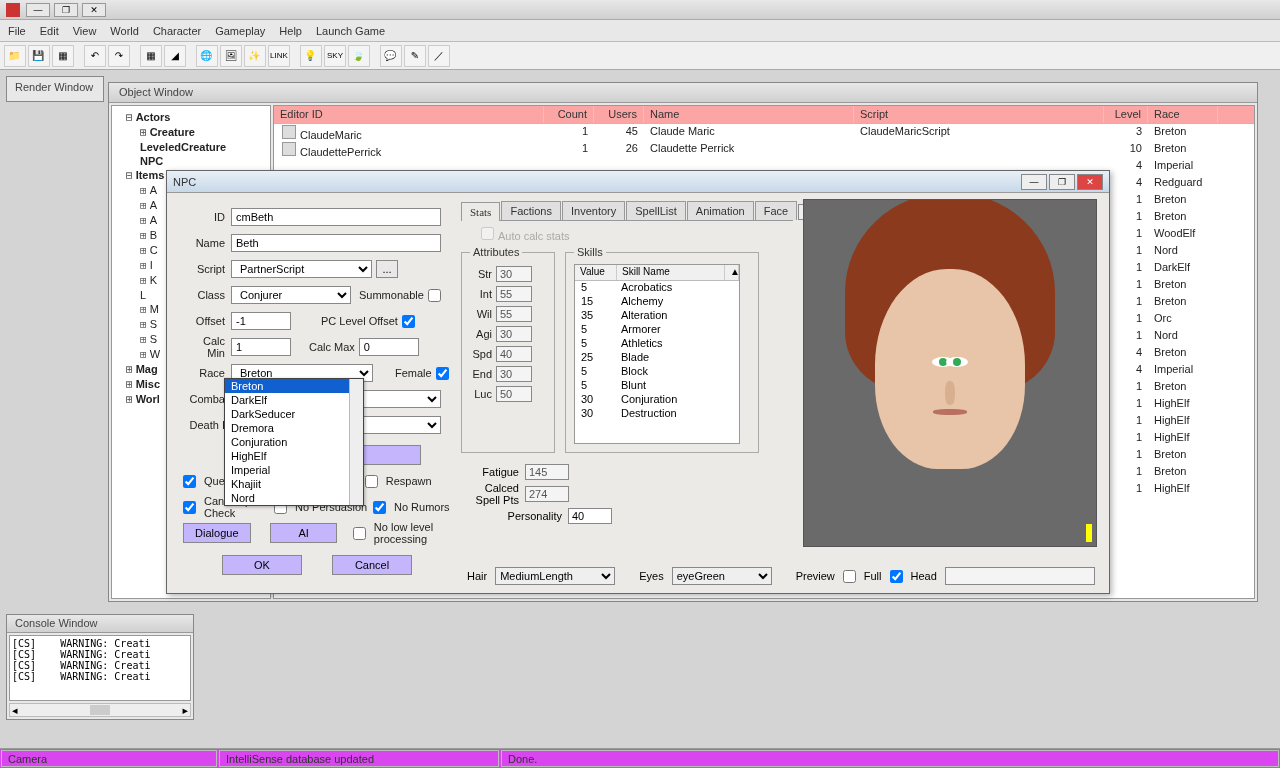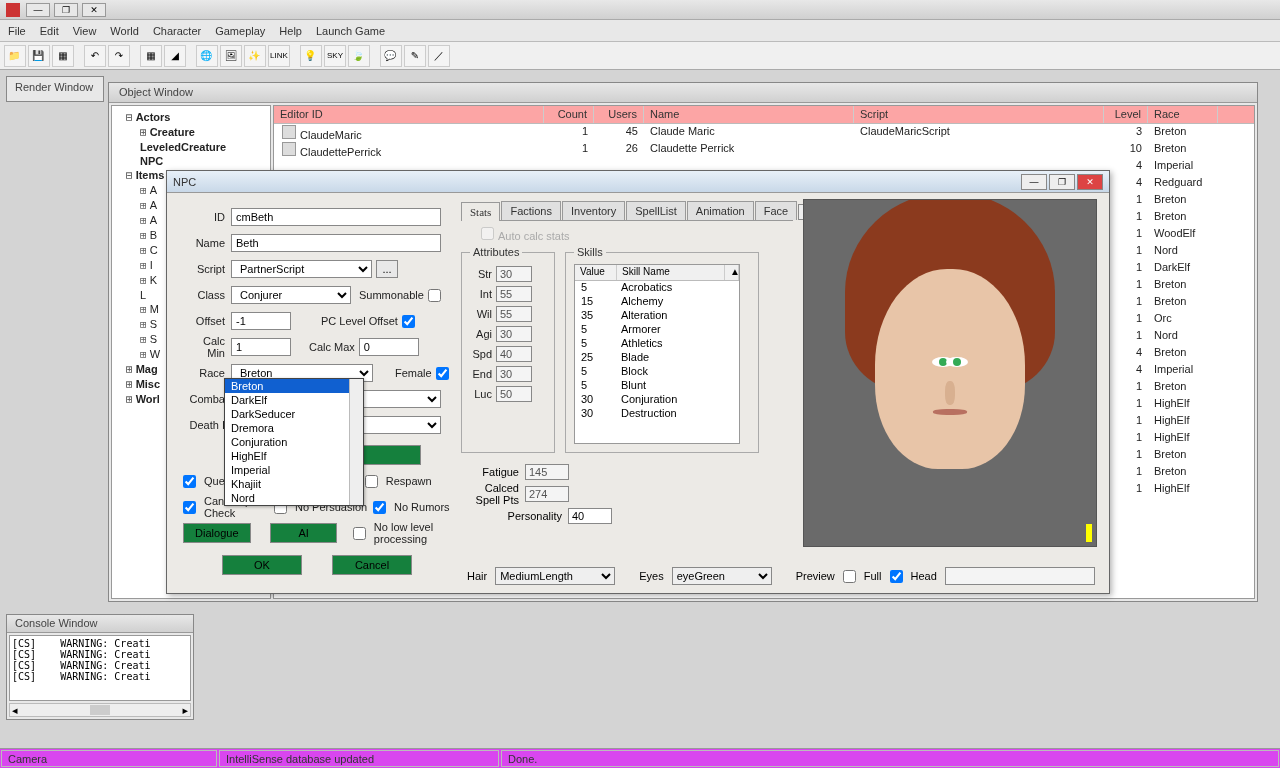--- a/index.html
+++ b/index.html
@@ -78,21 +78,21 @@
 
 .statrow { display: flex; align-items: center; height: 22px; }
 .statrow .sl { width: 64px; text-align: right; padding-right: 6px; font-size: 11px; }
 .statrow input { width: 44px; height: 16px; border: 1px solid #888; background: #f4f4f4; color: #555; padding: 0 3px; }
 
 .dropdown { position: absolute; left: 224px; top: 378px; width: 140px; background: #fff; border: 1px solid #444; z-index: 10; box-shadow: 1px 1px 3px rgba(0,0,0,0.3); }
 .dropdown .opt { padding: 1px 6px; font-size: 11px; }
 .dropdown .opt.sel { background: #1060d0; color: #fff; }
 .dropdown .scroll { position: absolute; right: 0; top: 0; bottom: 0; width: 14px; background: #eee; border-left: 1px solid #bbb; }
 
-.dlgbtn { width: 70px; height: 20px; background: #15803d; border: 1px solid #888; font-size: 11px; }
+.dlgbtn { width: 70px; height: 20px; background: #c4b5fd; border: 1px solid #888; font-size: 11px; }
 
 .preview { width: 294px; height: 348px; background: #6a6a6a; border: 1px solid #555; position: relative; overflow: hidden; }
 .face { position: absolute; left: 50%; top: 50%; transform: translate(-50%,-52%); width: 150px; height: 200px; background: #e8c5a8; border-radius: 48% 48% 42% 42%; }
 .hair { position: absolute; left: 50%; top: 44%; transform: translate(-50%,-80%); width: 210px; height: 200px; background: #8b3a1e; border-radius: 50% 50% 30% 30%; }
 .eye { position: absolute; width: 22px; height: 10px; background: #fff; border-radius: 50%; top: 44%; }
 .eye.l { left: 38%; } .eye.r { right: 38%; }
 .pupil { width: 8px; height: 8px; background: #3a5; border-radius: 50%; margin: 1px auto; }
 .nose { position: absolute; left: 50%; top: 56%; transform: translateX(-50%); width: 10px; height: 24px; background: #d8b090; border-radius: 40%; }
 .mouth { position: absolute; left: 50%; top: 70%; transform: translateX(-50%); width: 34px; height: 6px; background: #b87060; border-radius: 40%; }
 .marker { position: absolute; right: 4px; bottom: 4px; width: 6px; height: 18px; background: #ff0; }

